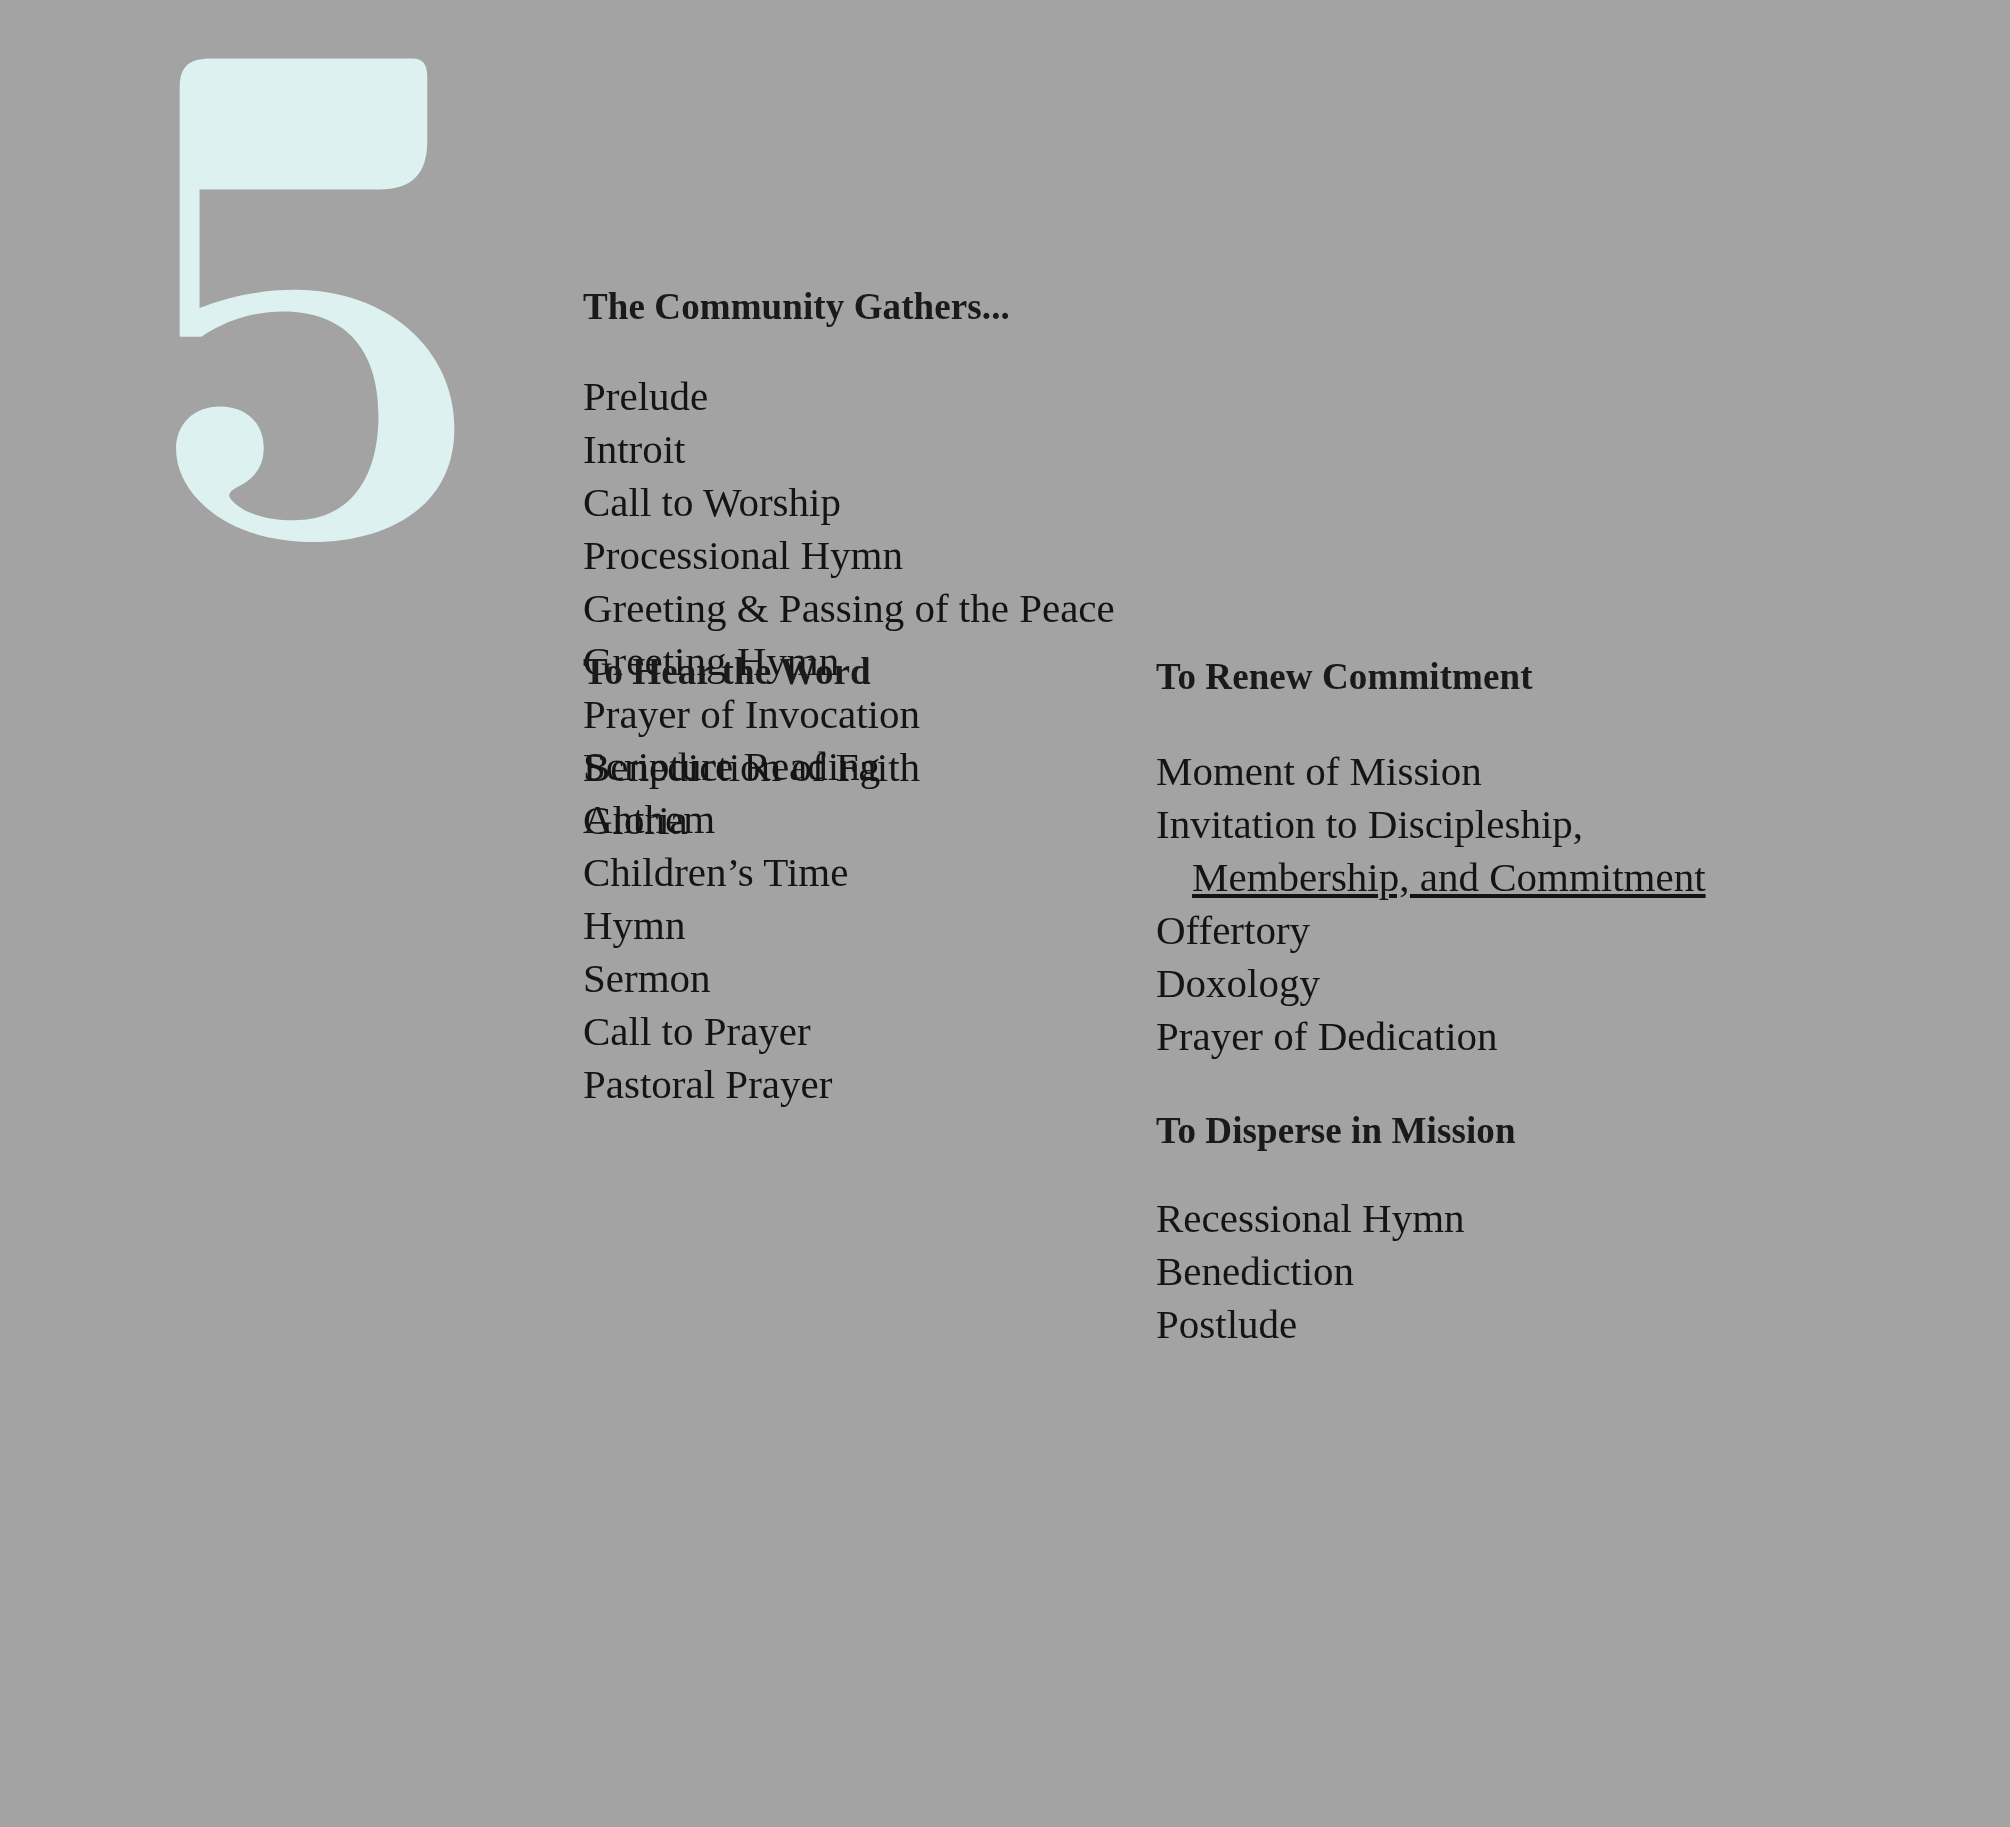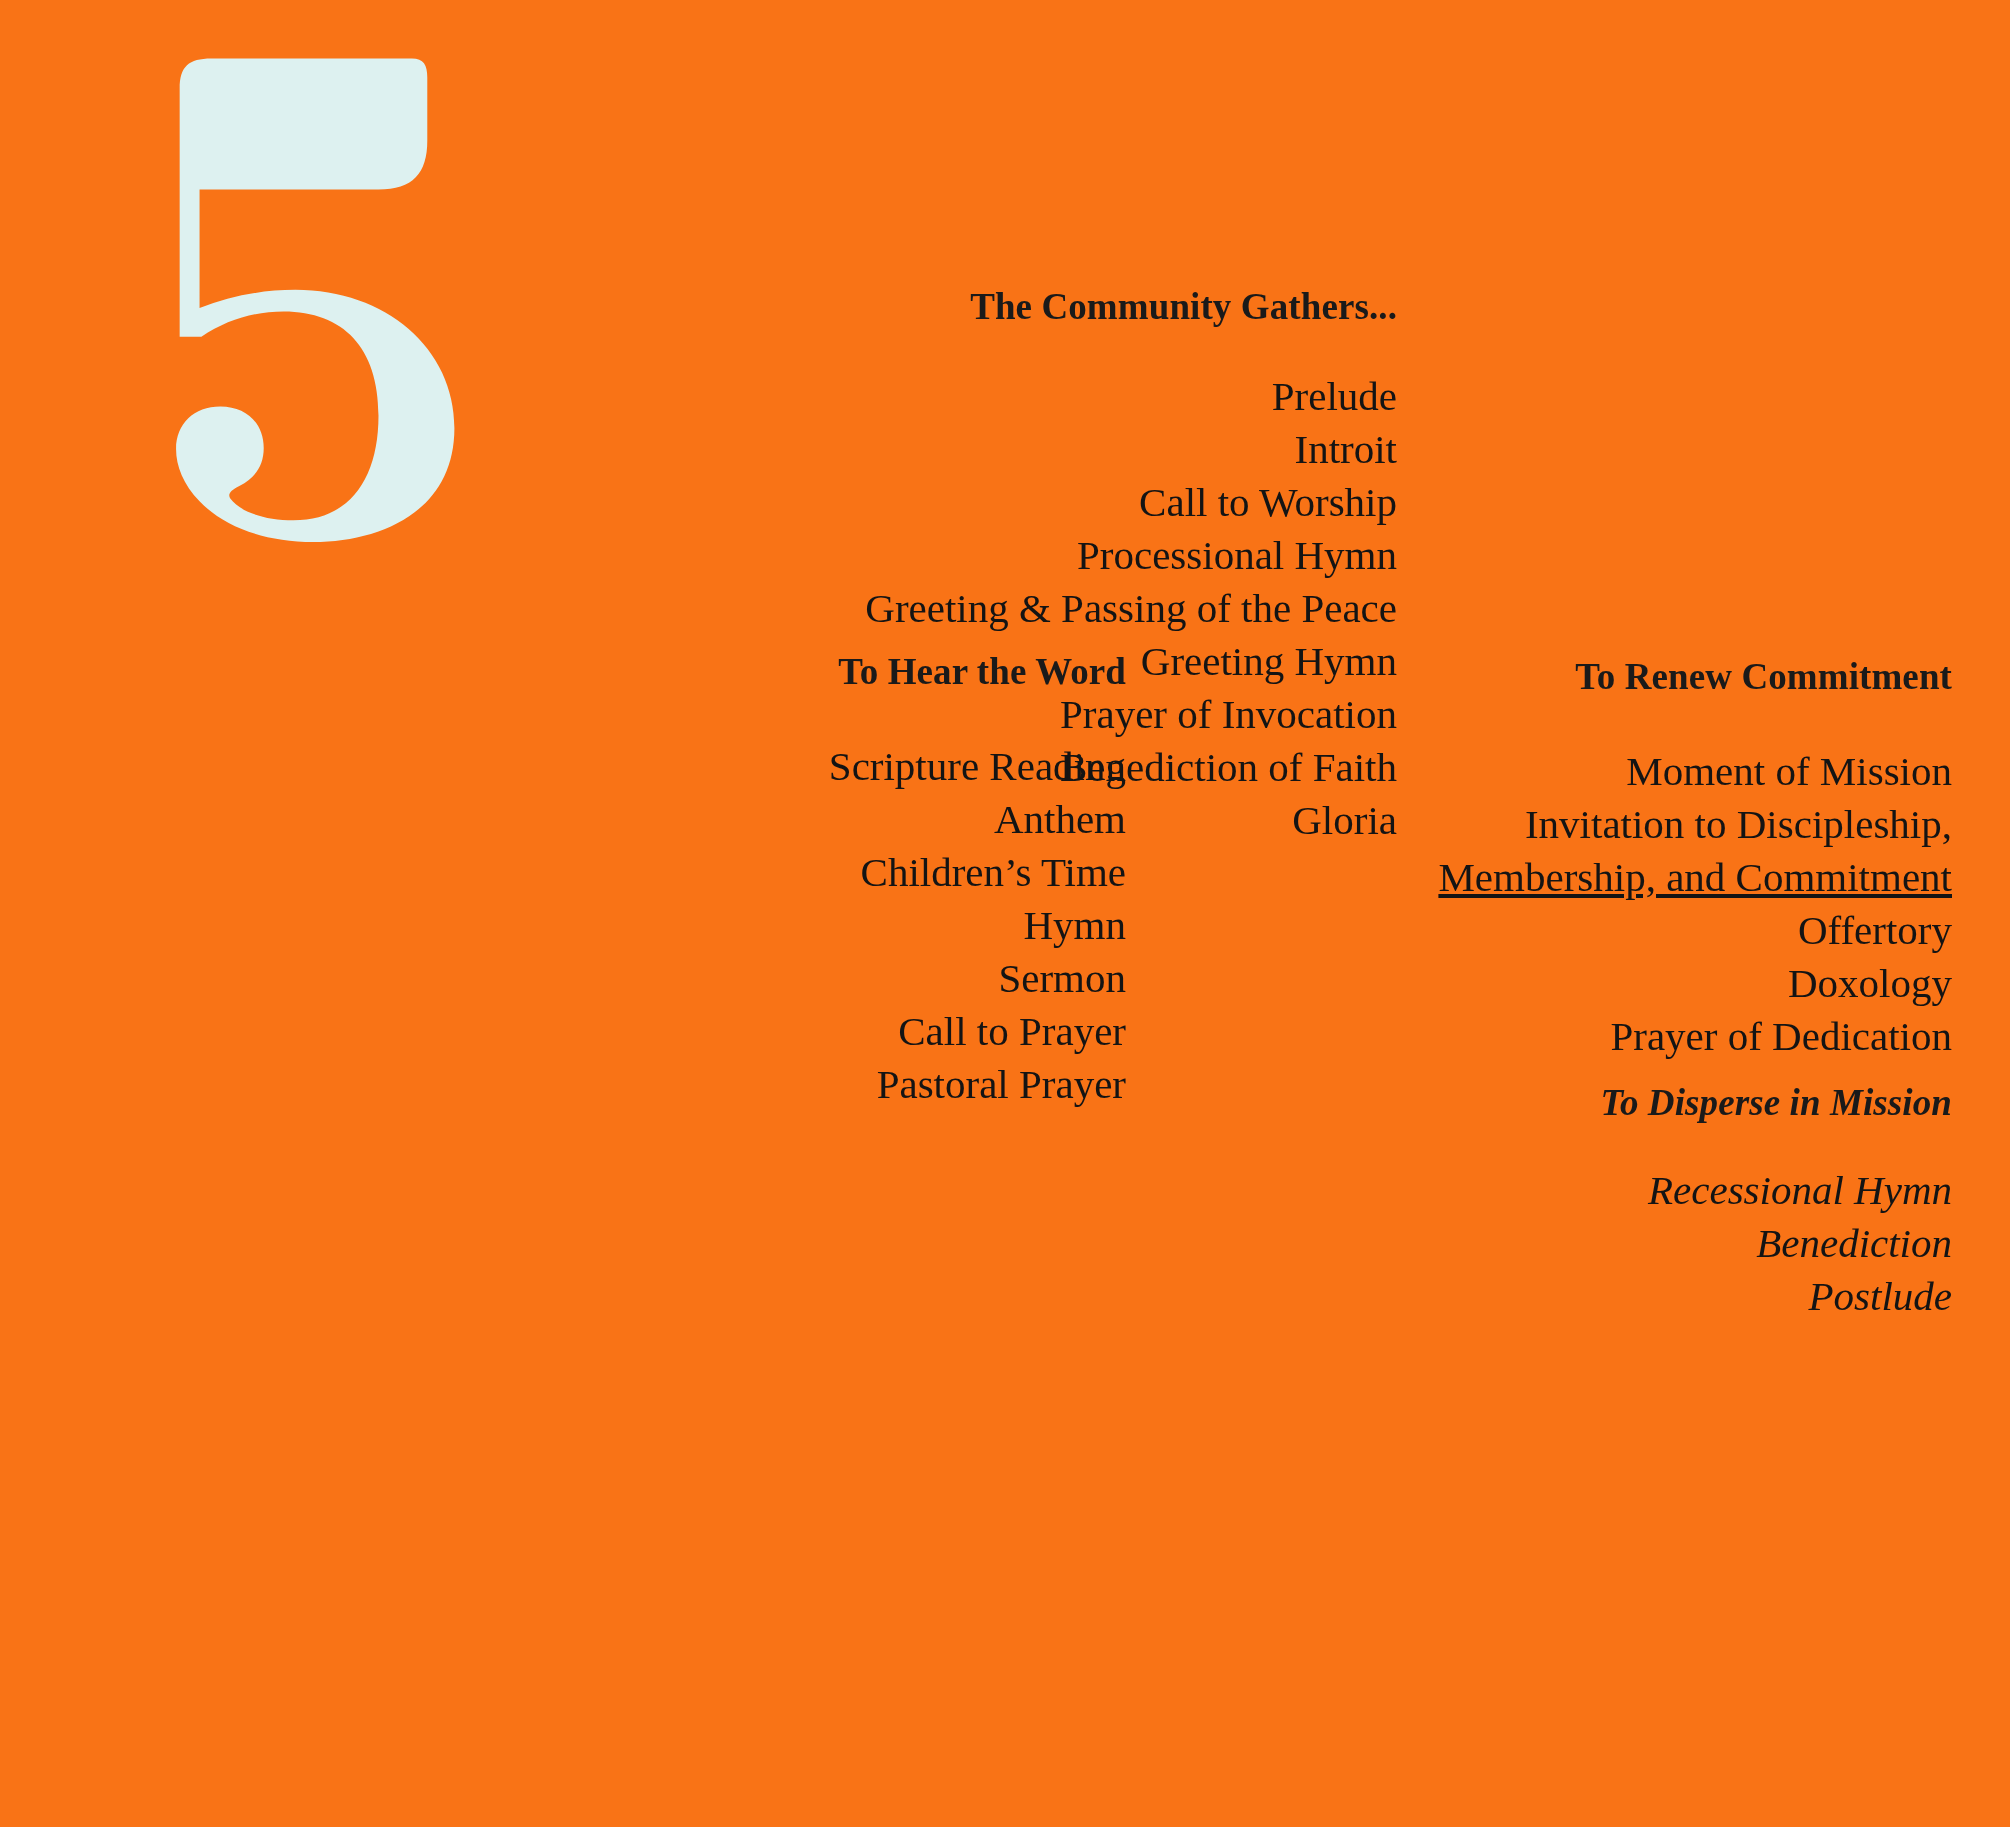--- a/index.html
+++ b/index.html
@@ -91,27 +91,27 @@
     position: absolute;
     top: 0;
   }
   .col-left  { left: 0px;   width: 543px; }
   .col-right { left: 573px; width: 796px; }
 
   .col-right .section-heading.primary { margin-top: 4.5px; }
 
   .col .item-list { margin-top: 50px; }
 
-  .sub-block { margin-top: 21px; font-style: italic; }
+  .sub-block { margin-top: 49px; }
   .sub-block .item-list { margin-top: 43px; }
 </style>
 </head>
 <body>
 
-<div class="page" style="background: #f97316; text-align: right;">
+<div class="page" style="background: #a3a3a3;">
 
   <div class="page-number">
     <svg viewBox="0 0 380 540" xmlns="http://www.w3.org/2000/svg">
       <path id="five-glyph" d="
         M 305 5
         C 318 5 322 12 322 26
         L 322 96
         C 322 132 306 150 268 150
         L 70 150
         L 70 281

